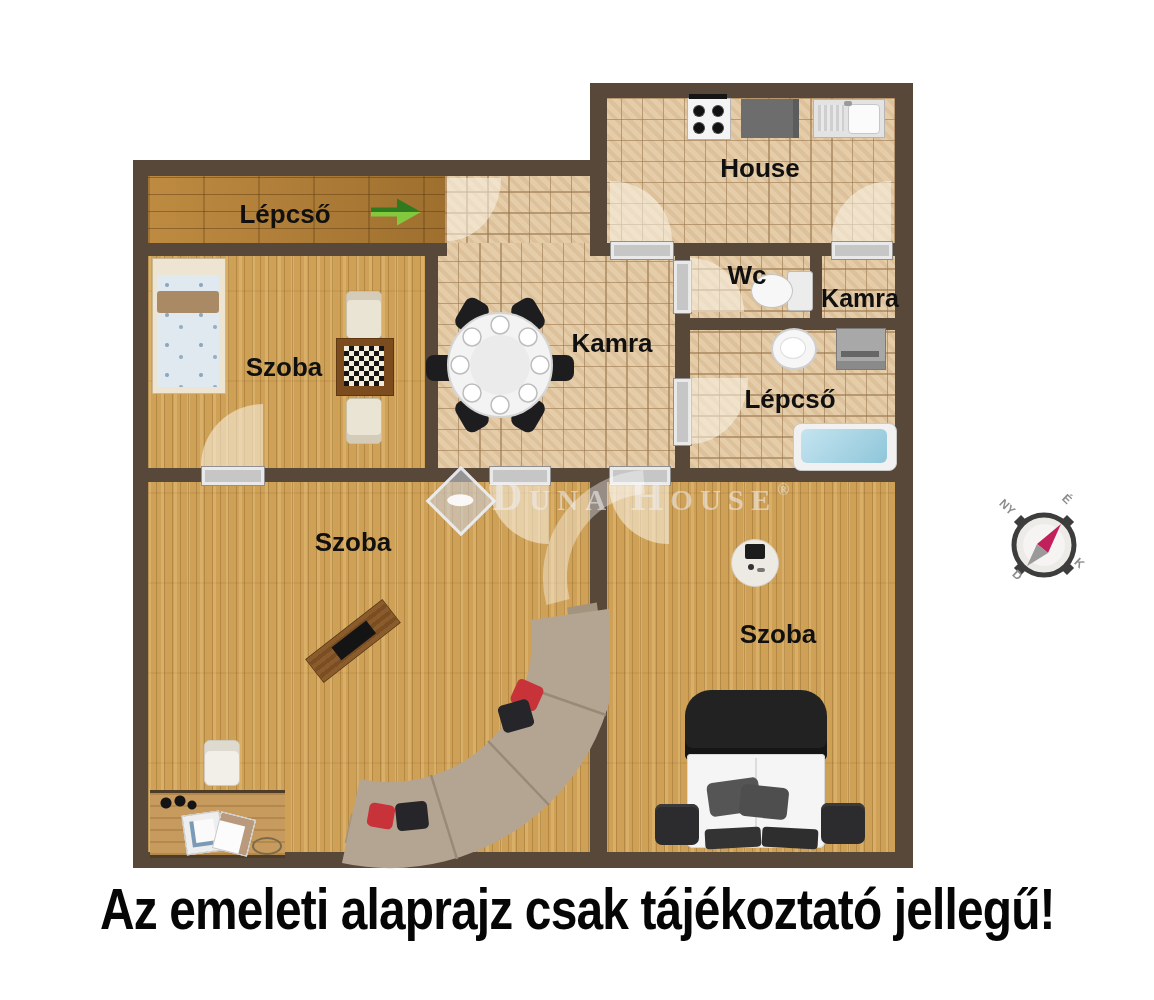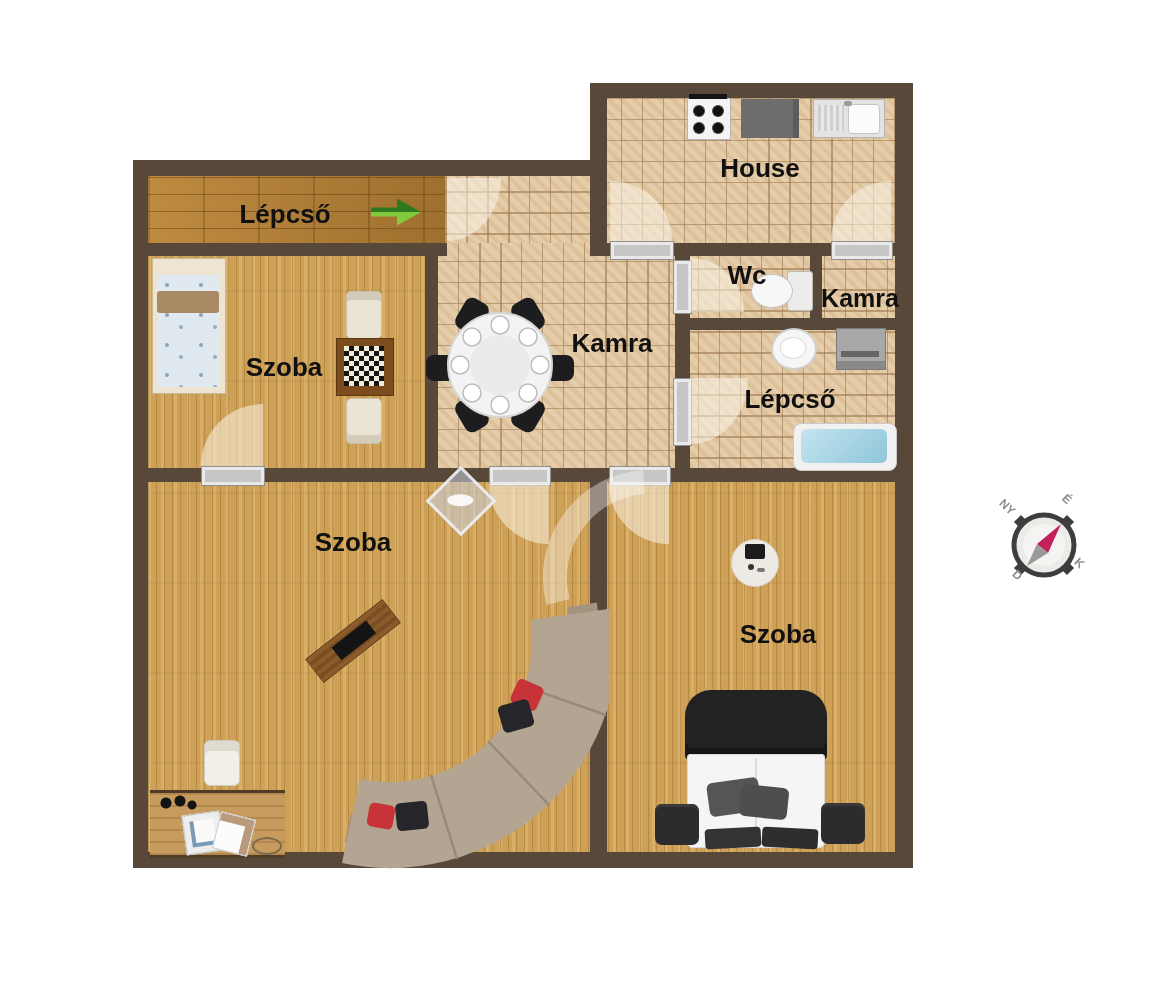--- a/index.html
+++ b/index.html
@@ -203,20 +203,23 @@
     <div style="position:absolute;left:20px;top:138px;width:56px;height:20px;background:#333;border-radius:4px;transform:rotate(-3deg);"></div>
     <div style="position:absolute;left:77px;top:138px;width:56px;height:20px;background:#2e2e2e;border-radius:4px;transform:rotate(3deg);"></div>
   </div>
   <div class="furn" style="left:655px;top:804px;width:44px;height:41px;background:#2c2c2e;border-radius:7px;box-shadow:inset 0 3px 0 #3a3a3c;"></div>
   <div class="furn" style="left:821px;top:803px;width:44px;height:41px;background:#2c2c2e;border-radius:7px;box-shadow:inset 0 3px 0 #3a3a3c;"></div>
 
   <div class="furn" style="left:436px;top:476px;width:44px;height:44px;transform:rotate(45deg);
               border:3px solid rgba(240,242,248,.85);background:rgba(202,210,224,.55);">
     <div style="position:absolute;left:8px;top:16px;width:26px;height:12px;background:rgba(255,255,255,.9);border-radius:50%;transform:rotate(-45deg);"></div>
   </div>
+  <div class="wm-text" style="left:492px;top:472px;">
+    <span>Duna House</span><sup style="font-size:16px;">®</sup>
+  </div>
   <svg class="furn" style="left:540px;top:470px;" width="130" height="150" viewBox="0 0 130 150">
     <path d="M 104 12 A 96 96 0 0 0 18 132" fill="none" stroke="rgba(255,255,255,.38)" stroke-width="24"></path>
   </svg>
 
   <div class="label" style="left:285px;top:199px;">Lépcső</div>
   <div class="label" style="left:284px;top:352px;">Szoba</div>
   <div class="label" style="left:612px;top:328px;">Kamra</div>
   <div class="label" style="left:760px;top:153px;">House</div>
   <div class="label" style="left:747px;top:260px;">Wc</div>
   <div class="label" style="left:860px;top:284px;font-size:25px;">Kamra</div>
@@ -234,14 +237,17 @@
     <circle cx="49" cy="57" r="30" fill="#edebe8" stroke="#3d3d3d" stroke-width="5"></circle>
     <circle cx="49" cy="57" r="21" fill="#f5f4f2"></circle>
     <polygon points="66,36 42,56 53,65" fill="#c2205a"></polygon>
     <polygon points="32,78 42,56 53,65" fill="#9a9a9a"></polygon>
   </svg>
   <div class="cdir" style="left:999px;top:500px;">NY</div>
   <div class="cdir" style="left:1063px;top:492px;">É</div>
   <div class="cdir" style="left:1075px;top:556px;">K</div>
   <div class="cdir" style="left:1013px;top:568px;">D</div>
 
+  <div id="banner">
+    <span>Az emeleti alaprajz csak tájékoztató jellegű!</span>
+  </div>
 
 </div>
 
 </body></html>

